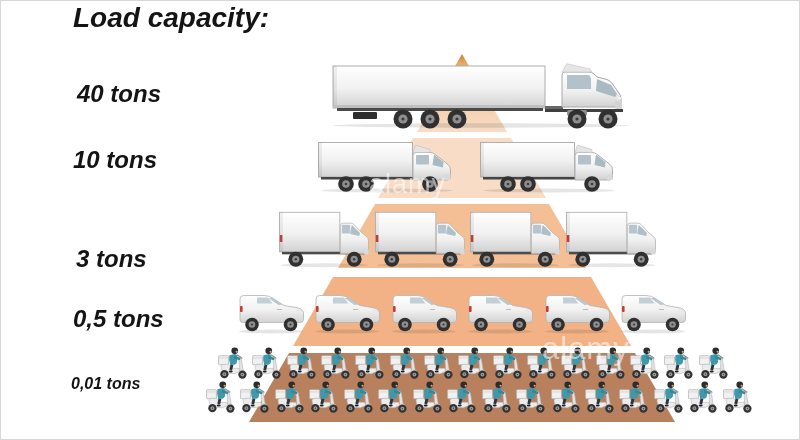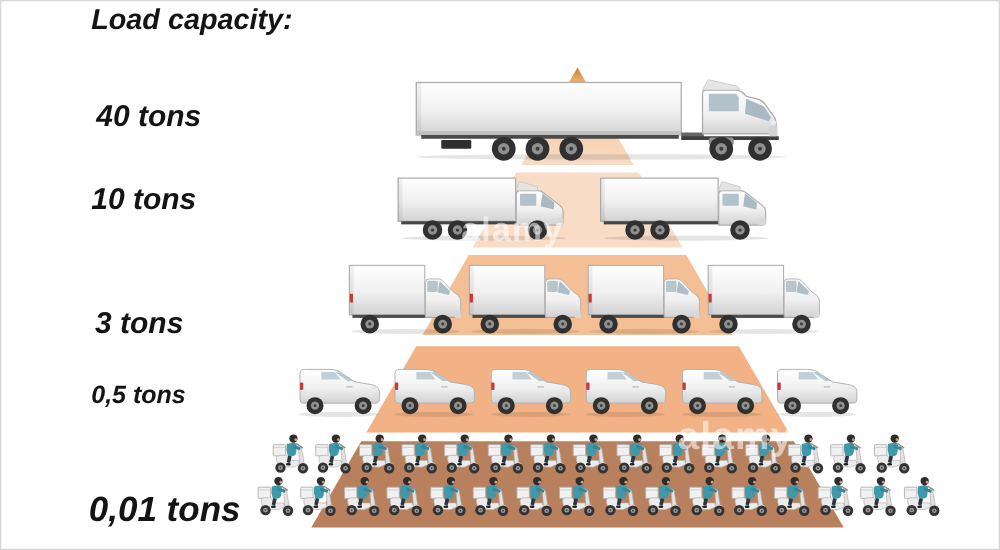--- a/index.html
+++ b/index.html
@@ -2,41 +2,41 @@
 <html style="--rider: #3f99aa;"><head>
 <meta charset="utf-8">
 <style>
   html,body{margin:0;padding:0;background:#fff;}
   .stage{position:relative;width:800px;height:440px;background:#ffffff;
          border:1px solid #d6d6d6;box-sizing:border-box;overflow:hidden;
          font-family:"Liberation Sans",sans-serif;}
   .pyramid{position:absolute;left:0;top:0;z-index:1;}
   .labels div{position:absolute;z-index:3;font-style:italic;font-weight:bold;
               color:#141414;white-space:nowrap;}
-  .title{left:72px;top:1px;font-size:23px;}
+  .title{left:72px;top:1px;font-size:28px;}
   .l0{left:76px;top:79px;font-size:24px;}
   .l1{left:72px;top:145px;font-size:24px;}
   .l2{left:75px;top:244px;font-size:24px;}
-  .l3{left:72px;top:304px;font-size:20px;}
-  .l4{left:70px;top:374px;font-size:28px;margin-top:17px;}
+  .l3{left:72px;top:304px;font-size:24px;}
+  .l4{left:70px;top:374px;font-size:16px;}
   .veh-row{position:absolute;z-index:2;display:flex;justify-content:space-between;
            align-items:flex-end;}
   .r0{left:330px;top:60px;width:300px;height:68px;}
   .r1{left:316px;top:139px;width:302px;height:53px;}
   .r2{left:277px;top:209px;width:380px;height:58px;}
   .r3{left:236px;top:287px;width:452px;height:46px;}
   .r4a{left:216px;top:343px;width:512px;height:36px;}
   .r4b{left:204px;top:377px;width:548px;height:36px;}
   .veh{display:block;flex:0 0 auto;}
   .veh-semi-truck{width:300px;height:68px;}
   .veh-box-truck{width:140px;height:53px;}
   .veh-box-van{width:93px;height:58px;}
   .veh-panel-van{width:70px;height:46px;}
   .veh-scooter{width:31px;height:36px;}
-  .wm{position:absolute;z-index:6;color:rgba(255,255,255,0.55);font-weight:bold;
+  .wm{position:absolute;z-index:6;color:rgba(255,255,255,0.55);font-weight:normal;
       letter-spacing:1px;}
   .wm1{left:368px;top:168px;font-size:27px;}
   .wm2{left:541px;top:330px;font-size:31px;}
   .defs-holder{position:absolute;width:0;height:0;overflow:hidden;}
 </style>
 </head>
 <body>
 
 <div class="stage">
 

